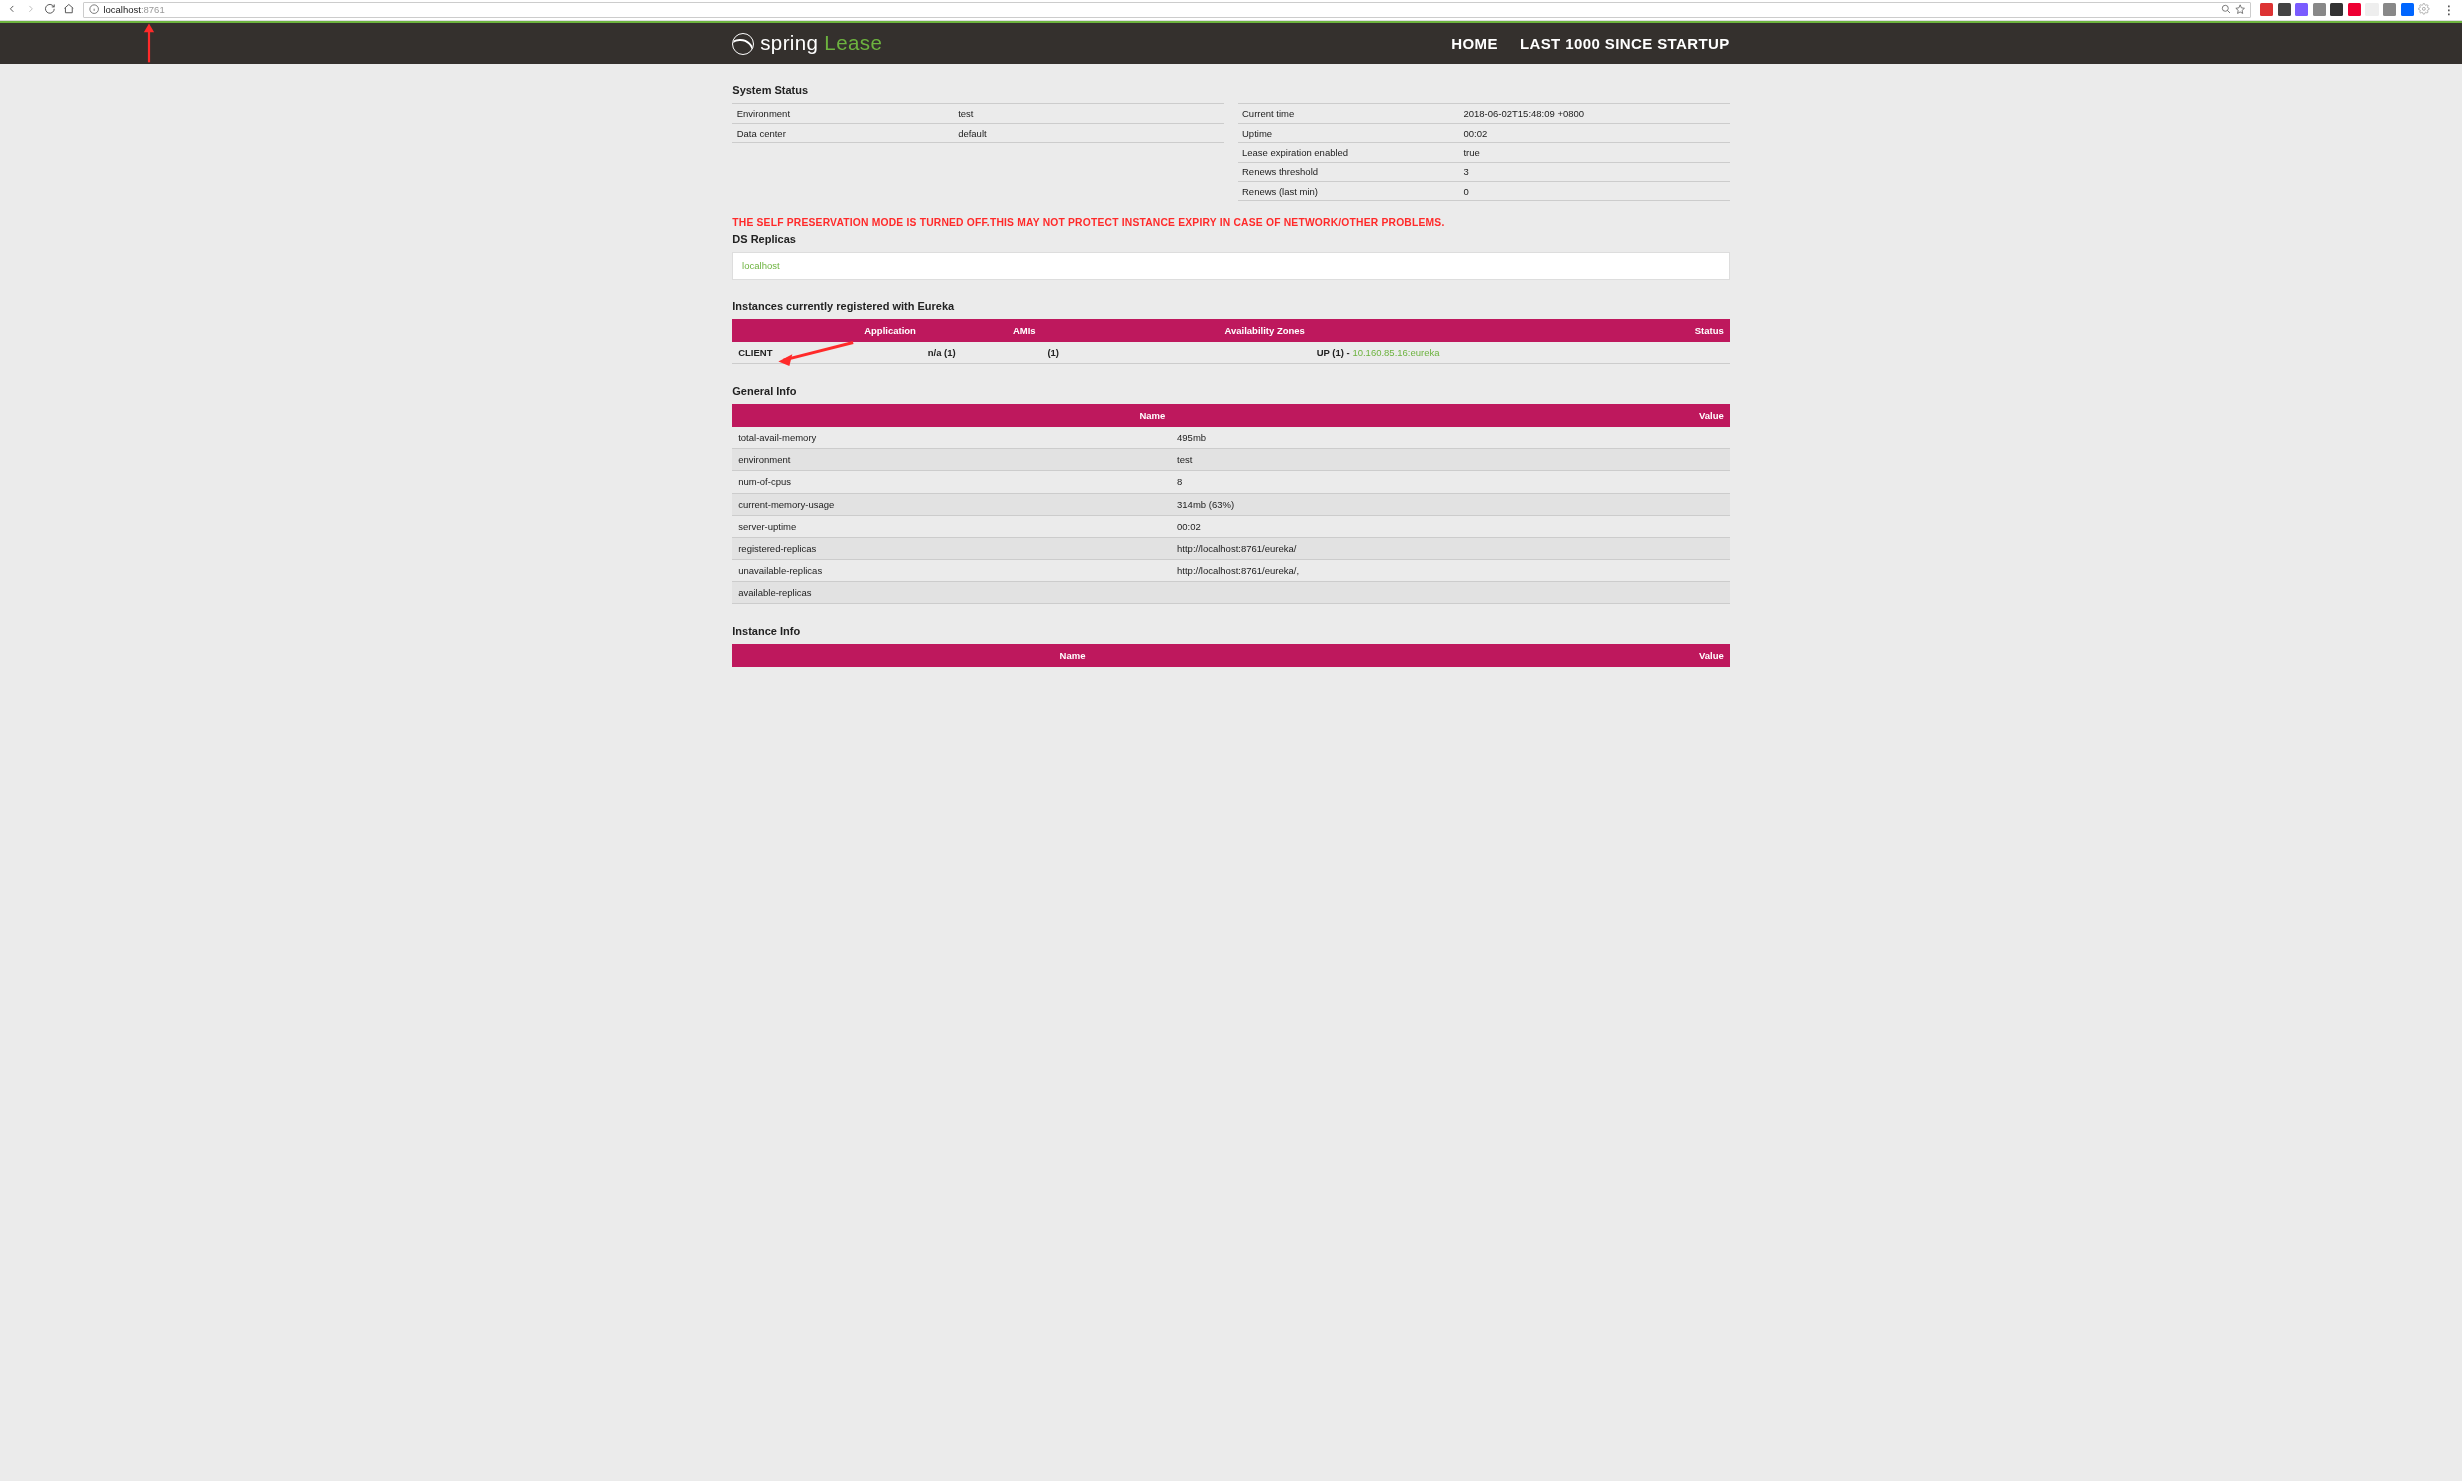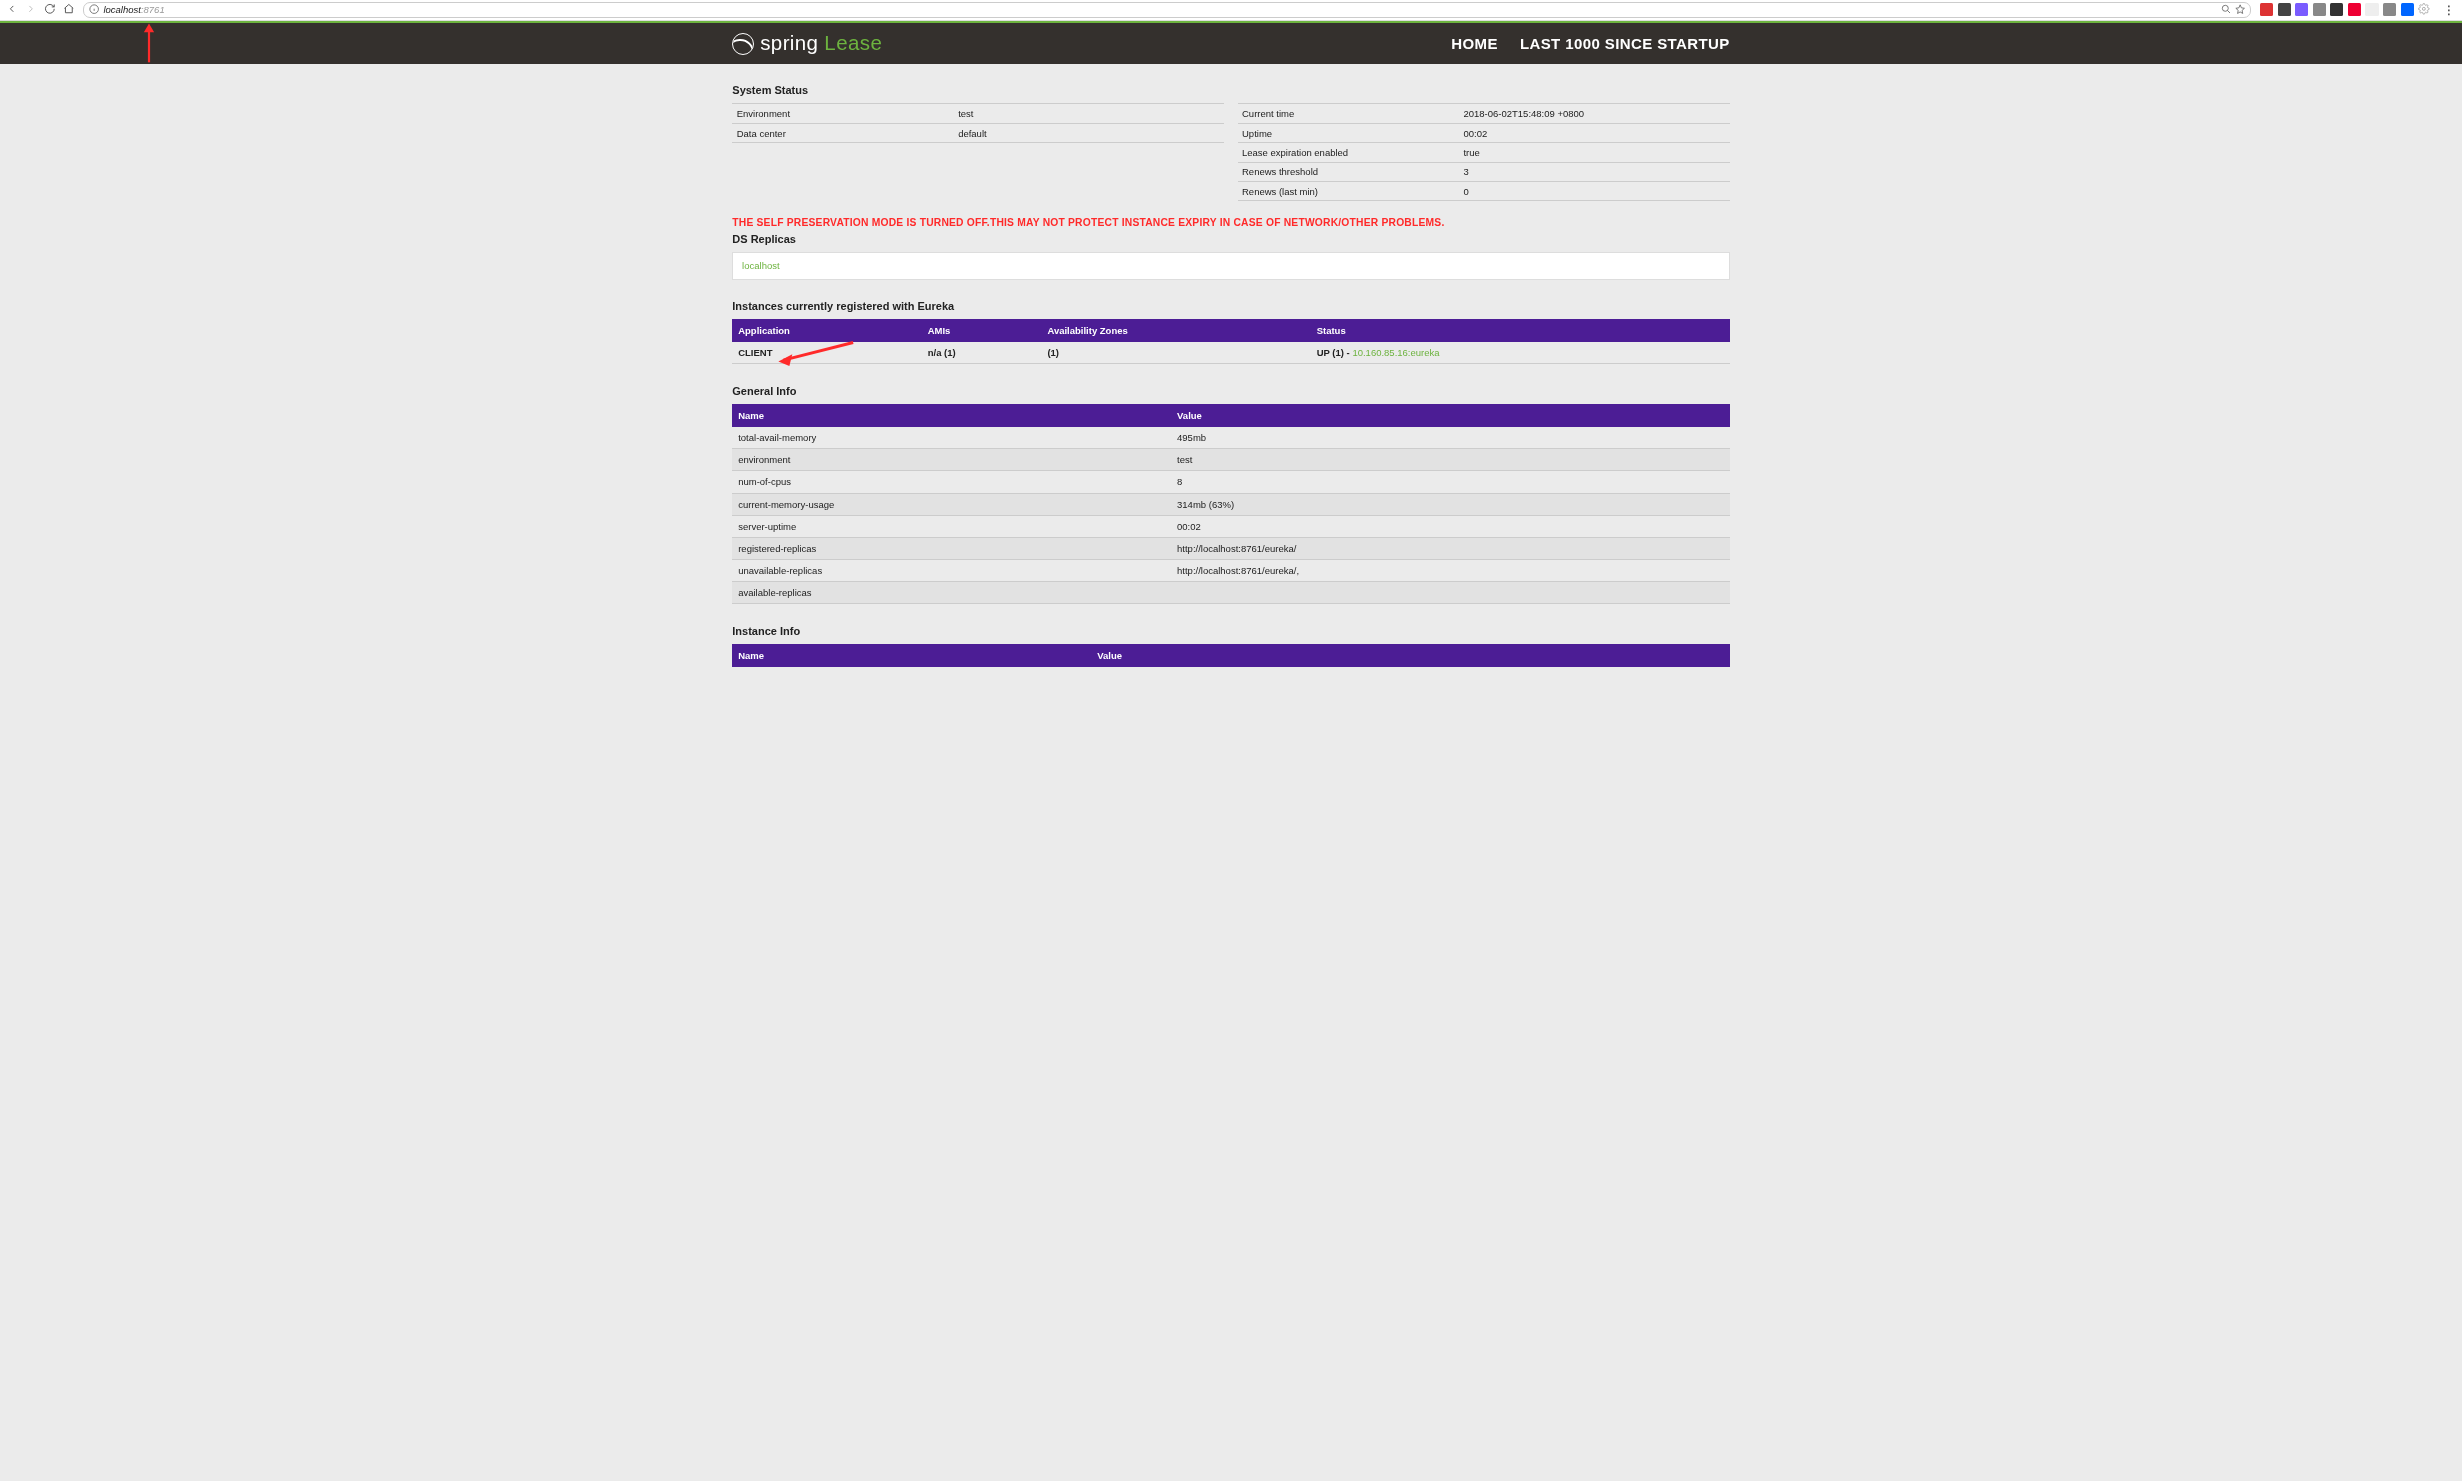--- a/index.html
+++ b/index.html
@@ -2,21 +2,21 @@
 <html style="font-size:11.7px"><head>
 <meta charset="utf-8">
 <style>
 * { margin:0; padding:0; box-sizing:border-box; }
 html,body { font-family: -apple-system, "Helvetica Neue", Arial, sans-serif; background:#ebebeb; color:#222; }
 
 
 .chrome-bar { background:#fff; height:20.5px; display:flex; align-items:center; border-bottom:0.7px solid #ddd; }
 .chrome-nav { display:flex; align-items:center; gap:7.3px; padding:0 5.9px; color:#555; }
 .chrome-nav svg { width:11.7px; height:11.7px; }
-.addr-wrap { flex:1; display:flex; align-items:center; background:#fff; border:0.7px solid #ccc; border-radius:7px; height:16px; margin:0 2.9px; padding:0 4.4px;font-style:italic; }
+.addr-wrap { flex:1; display:flex; align-items:center; background:#fff; border:0.7px solid #ccc; border-radius:1px; height:16px; margin:0 2.9px; padding:0 4.4px; }
 .addr-wrap .info-icon { margin-right:4.4px; color:#666; }
 .addr-txt { font-size:9.5px; }
 .addr-txt .port { color:#999; }
 .addr-right { display:flex; align-items:center; gap:4.4px; color:#666; }
 .ext-icons { display:flex; align-items:center; gap:4.4px; padding:0 5.9px; }
 .ext-ic { width:13.2px; height:13.2px; border-radius:1.5px; }
 .menu-dots { padding:0 7.3px; color:#555; font-size:11.7px; font-weight:bold; }
 
 
 .green-line { height:2.2px; background:#6db33f; }
@@ -46,21 +46,21 @@
 
 .col-r table.kv td:first-child { width:45%; }
 
 .warn { color:#ff2a2a; font-weight:700; font-size:10.3px; margin:16px 0 4.4px; letter-spacing:0.2px; }
 
 .replica-box { background:#fff; border:0.7px solid #ddd; padding:7.3px 8.8px; font-size:9.5px; }
 .replica-box a { color:#6db33f; text-decoration:none; }
 
 
 table.data { width:100%; border-collapse:collapse; margin-top:2.9px; }
-table.data thead th { background:#4c1d95; color:#fff; font-size:9.5px; font-weight:600; text-align:left; padding:5.9px 5.9px; }
+table.data thead th { background:#be185d; color:#fff; font-size:9.5px; font-weight:600; text-align:right; padding:5.9px 5.9px; }
 table.data tbody td { padding:5.1px 5.9px; font-size:9.5px; border-bottom:0.7px solid #ccc; }
 table.data tbody tr:nth-child(odd) td { background:#ebebeb; }
 table.data tbody tr:nth-child(even) td { background:#e2e2e2; }
 
 .status-link { color:#6db33f; text-decoration:none; }
 
 
 .ann-arrow1 { position:absolute; left:138px; top:22px; z-index:50; }
 .ann-arrow2 { position:absolute; z-index:50; }
 

